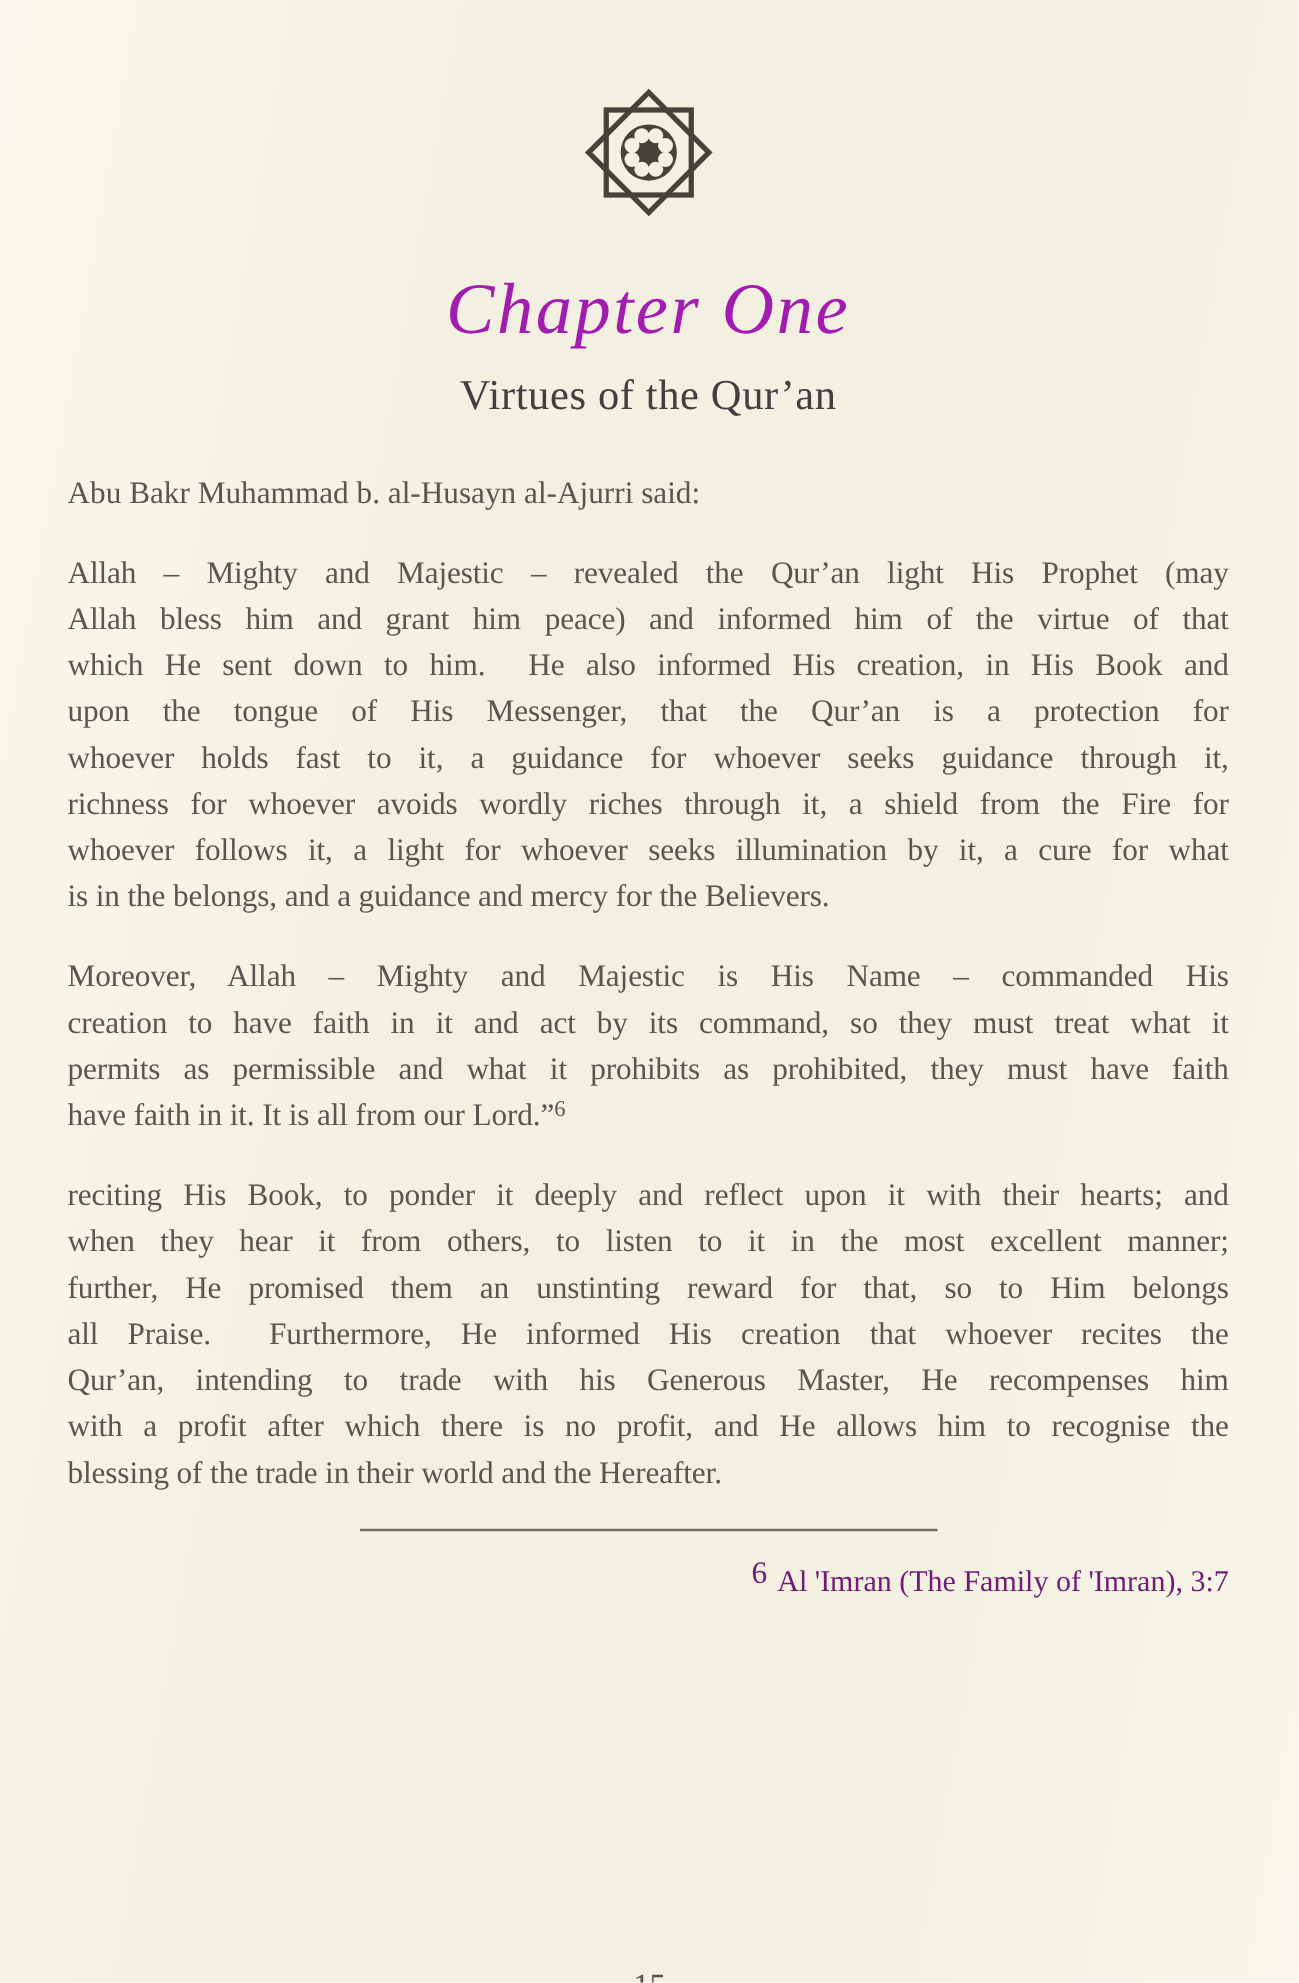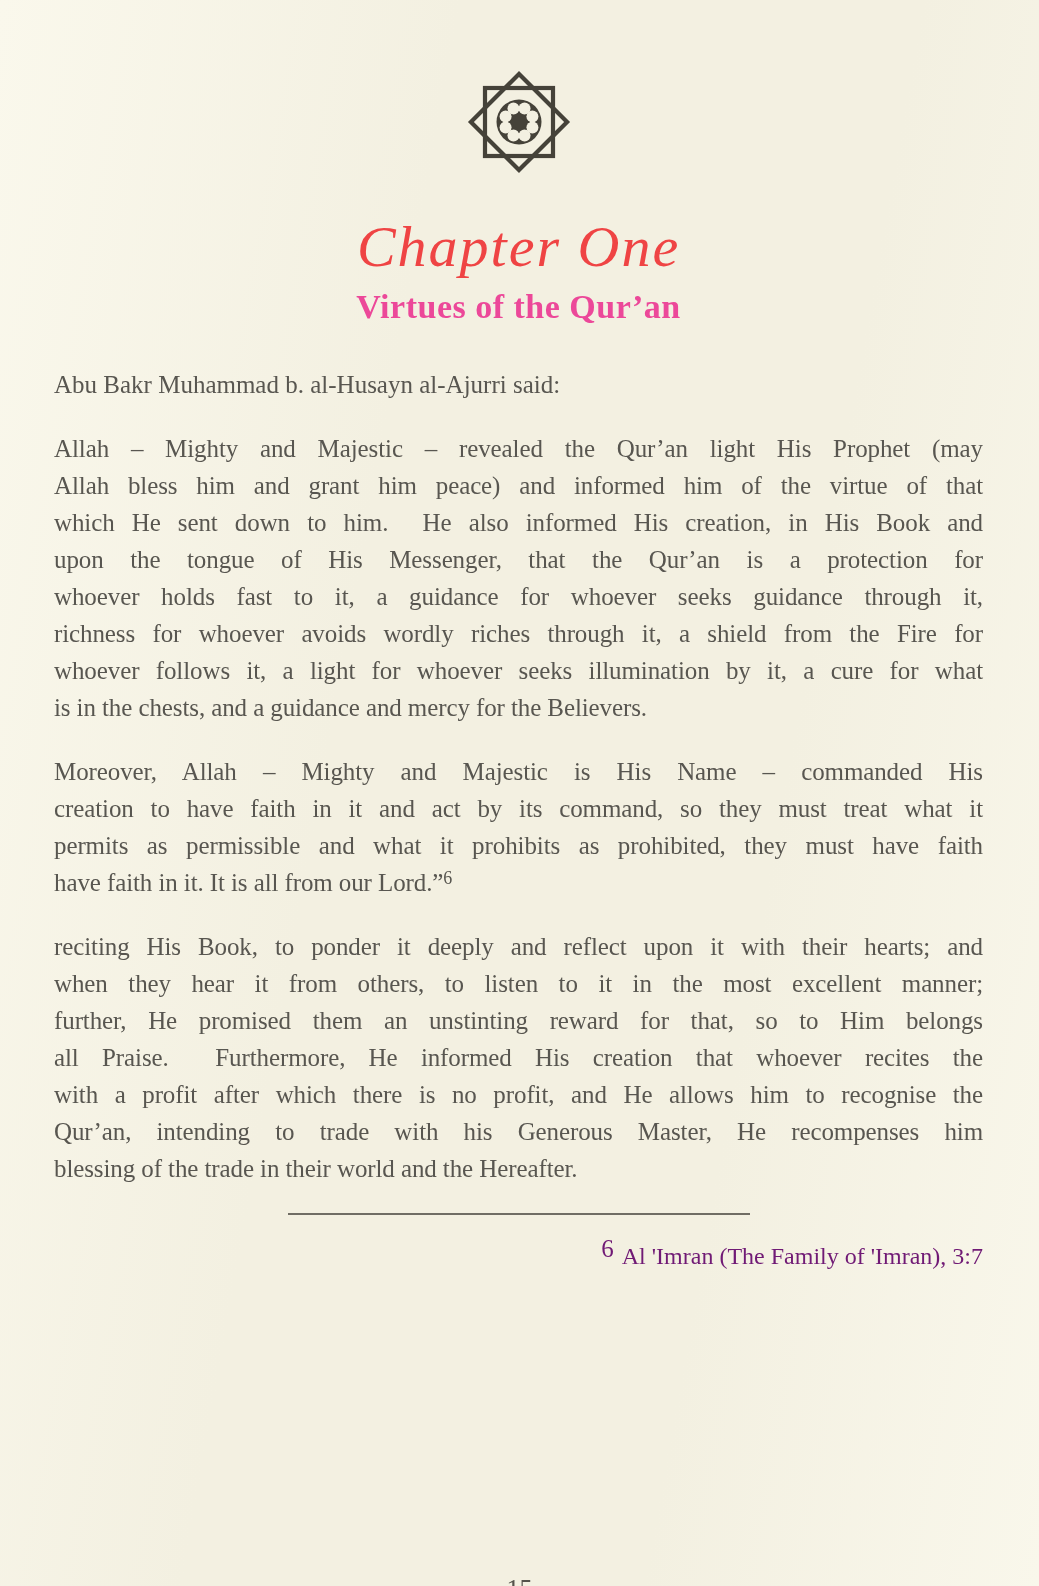--- a/index.html
+++ b/index.html
@@ -21,30 +21,30 @@
     margin: 62px auto 0 auto;
     display: block;
   }
   .chapter-title {
     margin: 32px 0 0 0;
     text-align: center;
     font-style: italic;
     font-weight: 400;
     font-size: 58px;
     line-height: 1.15;
-    color: #ef4444;
+    color: #a21caf;
     letter-spacing: 2px;
   }
   .section-title {
-    margin: 4px 0 0 0;
+    margin: 14px 0 0 0;
     text-align: center;
-    font-weight: 700;
+    font-weight: 400;
     font-size: 34px;
     line-height: 1.3;
-    color: #ec4899;
+    color: #404040;
     letter-spacing: 0.5px;
   }
   .attribution {
     margin-top: 37px;
     font-size: 25px;
     line-height: 37px;
   }
   .para { margin-top: 27px; font-size: 25px; }
   .ln {
     line-height: 37px;
@@ -118,35 +118,35 @@
 
   <div>
       <div class="para">
         <div class="ln">Allah – Mighty and Majestic – revealed the Qur’an light His Prophet (may</div>
         <div class="ln">Allah bless him and grant him peace) and informed him of the virtue of that</div>
         <div class="ln">which He sent down to him.&nbsp; He also informed His creation, in His Book and</div>
         <div class="ln">upon the tongue of His Messenger, that the Qur’an is a protection for</div>
         <div class="ln">whoever holds fast to it, a guidance for whoever seeks guidance through it,</div>
         <div class="ln">richness for whoever avoids wordly riches through it, a shield from the Fire for</div>
         <div class="ln">whoever follows it, a light for whoever seeks illumination by it, a cure for what</div>
-        <div class="ln last">is in the chests, and a guidance and mercy for the Believers.</div>
+        <div class="ln last">is in the belongs, and a guidance and mercy for the Believers.</div>
       </div>
       <div class="para">
         <div class="ln">Moreover, Allah – Mighty and Majestic is His Name – commanded His</div>
         <div class="ln">creation to have faith in it and act by its command, so they must treat what it</div>
         <div class="ln">permits as permissible and what it prohibits as prohibited, they must have faith</div>
         <div class="ln last">have faith in it. It is all from our Lord.”<sup>6</sup></div>
       </div>
       <div class="para">
         <div class="ln">reciting His Book, to ponder it deeply and reflect upon it with their hearts; and</div>
         <div class="ln">when they hear it from others, to listen to it in the most excellent manner;</div>
         <div class="ln">further, He promised them an unstinting reward for that, so to Him belongs</div>
         <div class="ln">all Praise.&nbsp; Furthermore, He informed His creation that whoever recites the</div>
+        <div class="ln">Qur’an, intending to trade with his Generous Master, He recompenses him</div>
         <div class="ln">with a profit after which there is no profit, and He allows him to recognise the</div>
-        <div class="ln">Qur’an, intending to trade with his Generous Master, He recompenses him</div>
         <div class="ln last">blessing of the trade in their world and the Hereafter.</div>
       </div>
     </div>
 
   <hr class="footnote-rule">
 
   <div class="footnote"><sup class="fn-marker">6</sup><span>Al 'Imran (The Family of 'Imran), 3:7</span></div>
 
   <div class="page-number">15</div>
 

